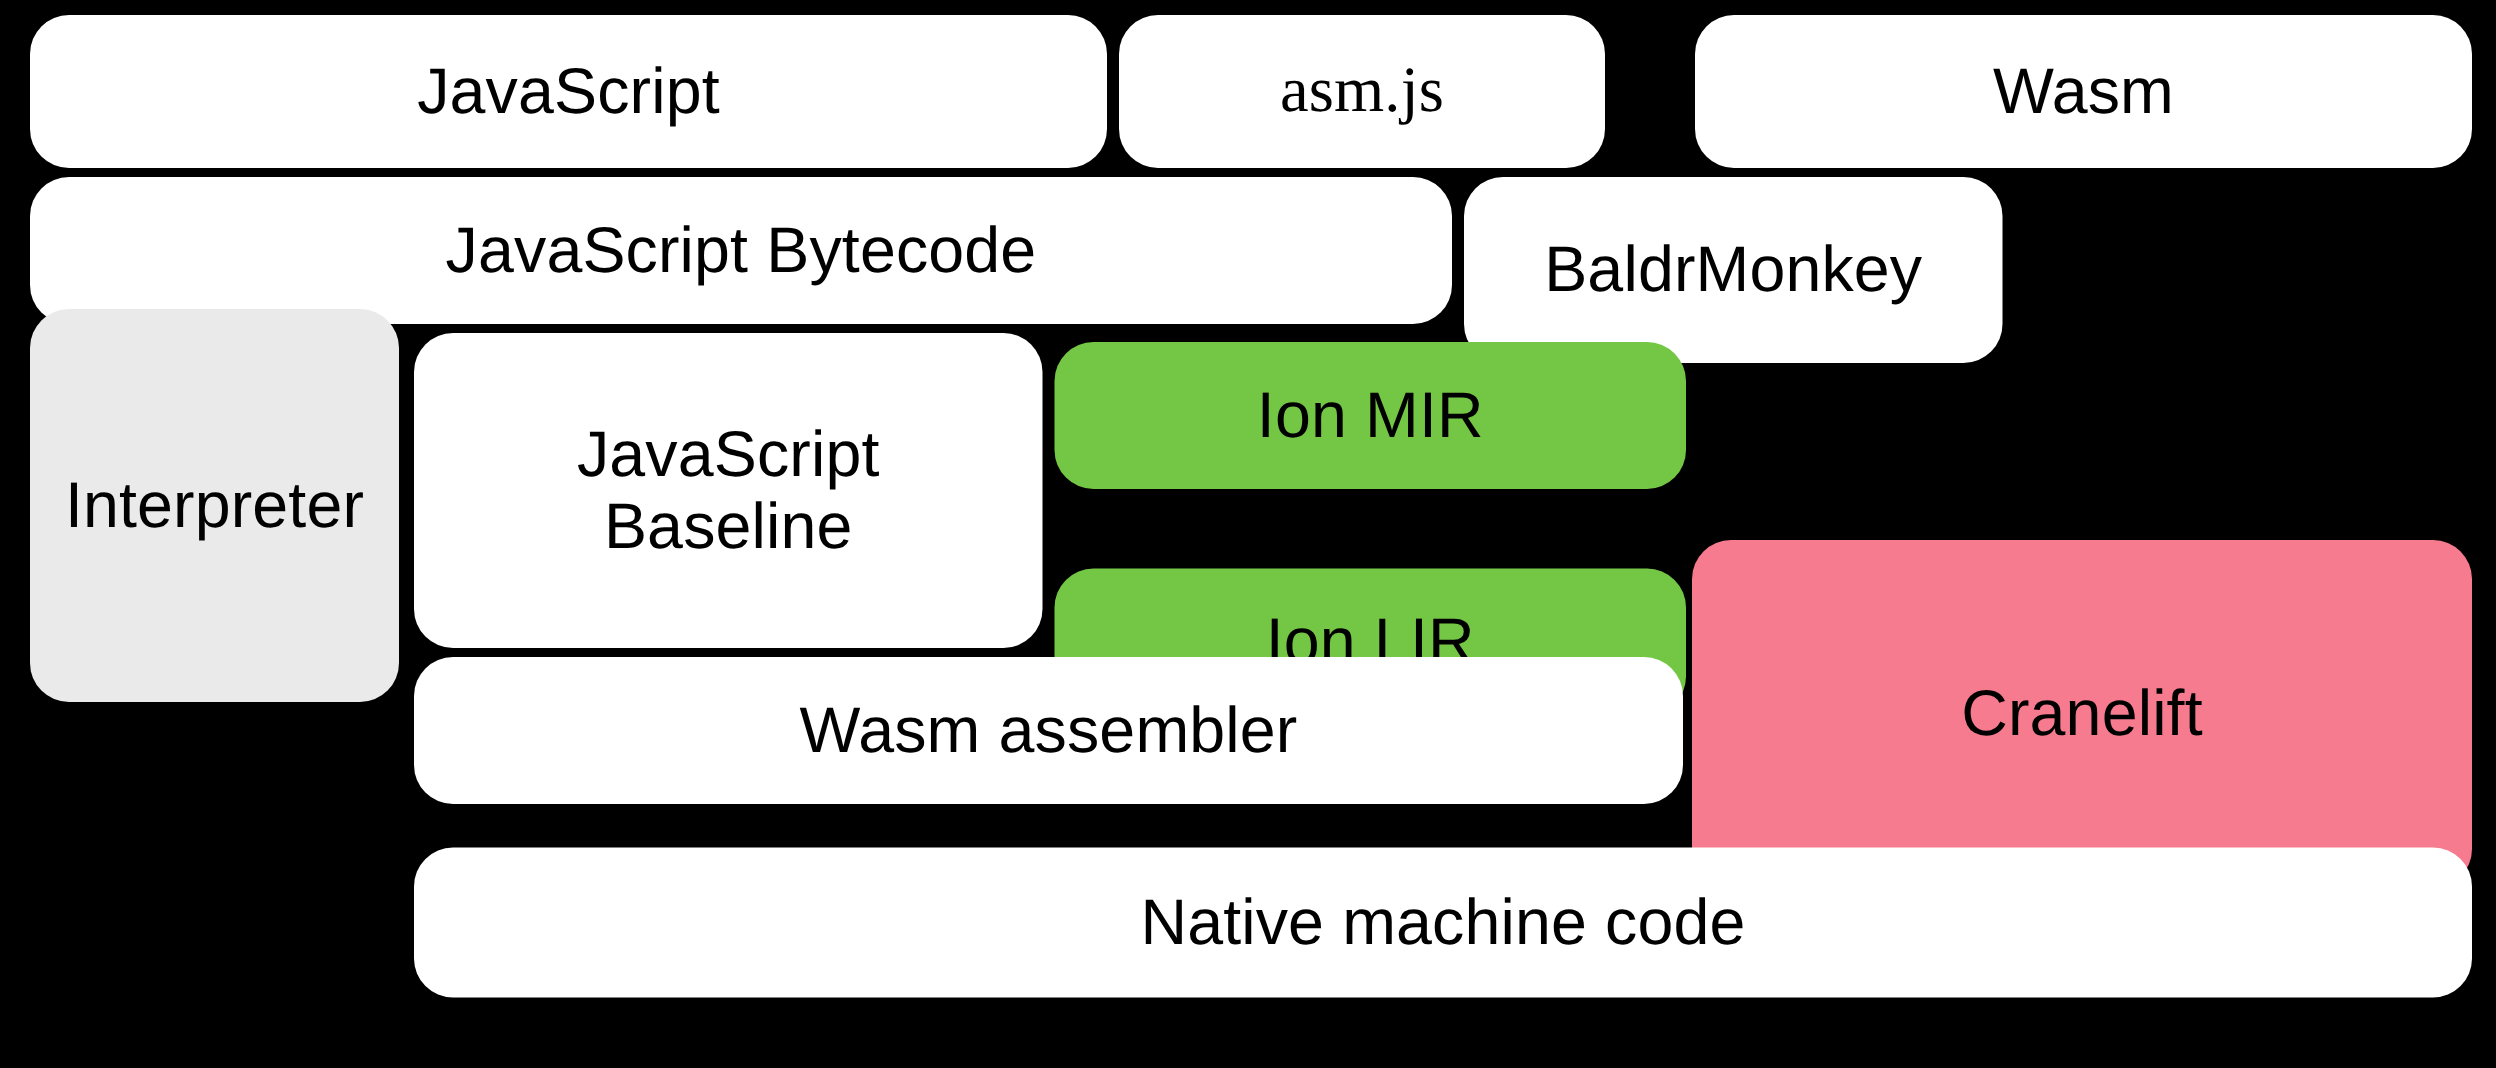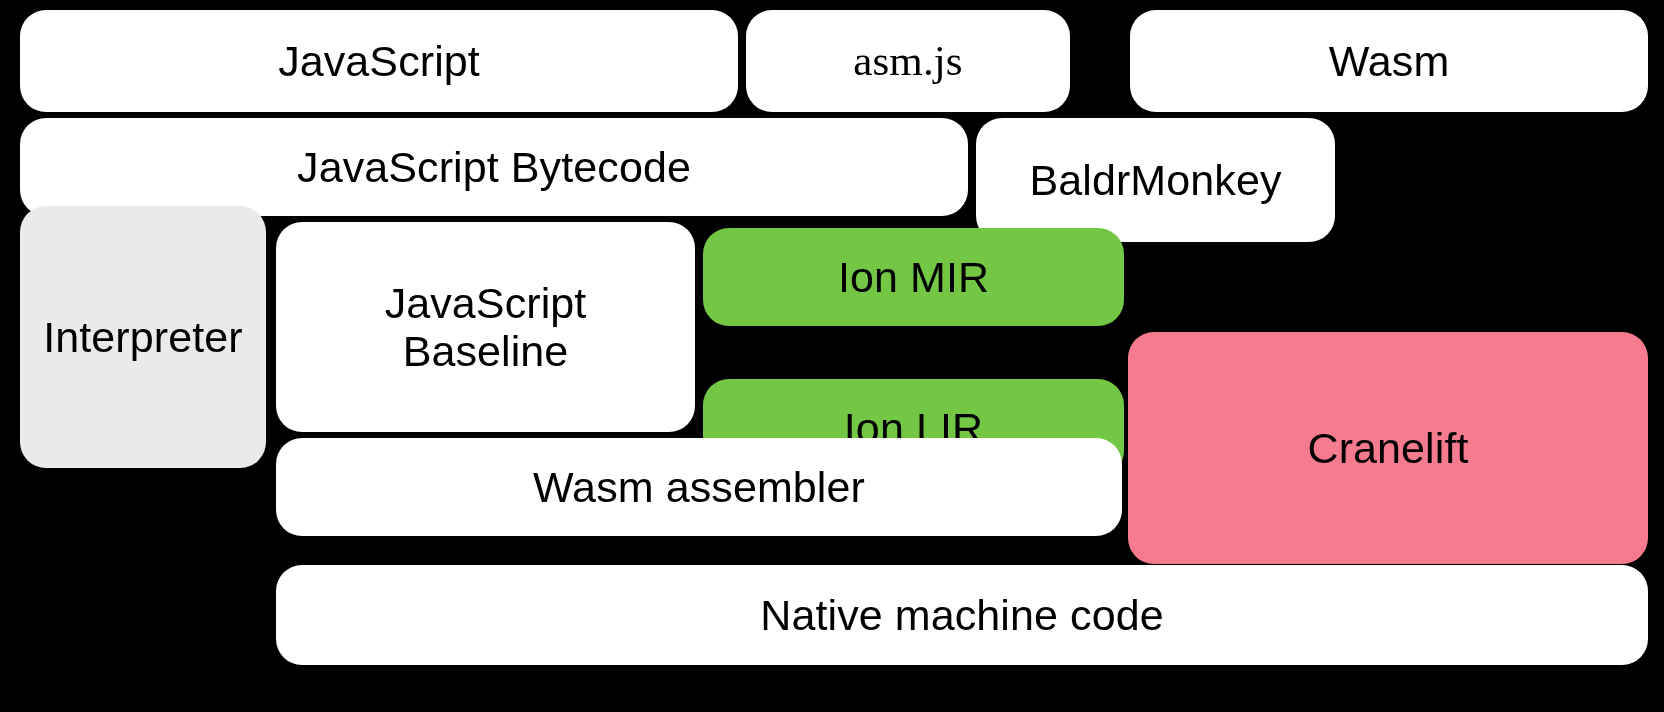--- a/index.html
+++ b/index.html
@@ -51,21 +51,21 @@
   
   #n-interpreter       { left: 20px;   top: 206px; width: 246px; height: 262px; }
 
   
   #n-js-baseline       { left: 276px;  top: 222px; width: 419px; height: 210px; }
   #n-ion-mir           { left: 703px;  top: 228px; width: 421px; height: 98px; }
   #n-ion-lir           { left: 703px;  top: 333px; width: 421px; height: 98px; margin-top: 46px; }
 
   
   #n-macro-assembler   { left: 276px;  top: 438px; width: 846px; height: 98px; }
-  #n-cranelift         { left: 1128px; top: 332px; width: 520px; height: 232px; text-align: center; }
+  #n-cranelift         { left: 1128px; top: 360px; width: 520px; height: 232px; text-align: center; }
 
   
   #n-native-code       { left: 276px;  top: 545px; width: 1372px; height: 100px; margin-top: 20px; }
 </style>
 </head>
 <body>
 
 <div id="stage">
 
   <div class="node fill-white" id="n-javascript">JavaScript</div>

